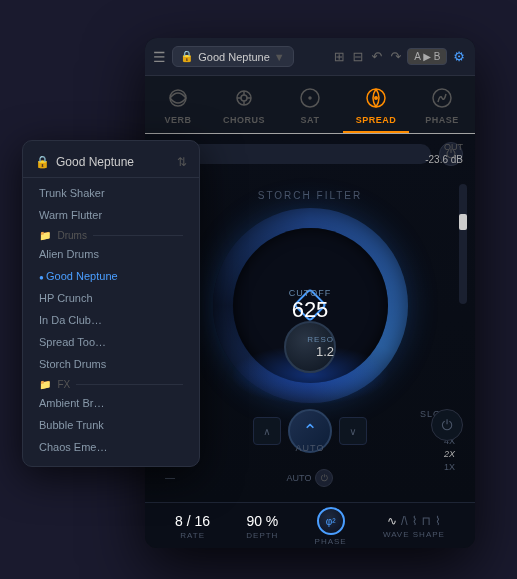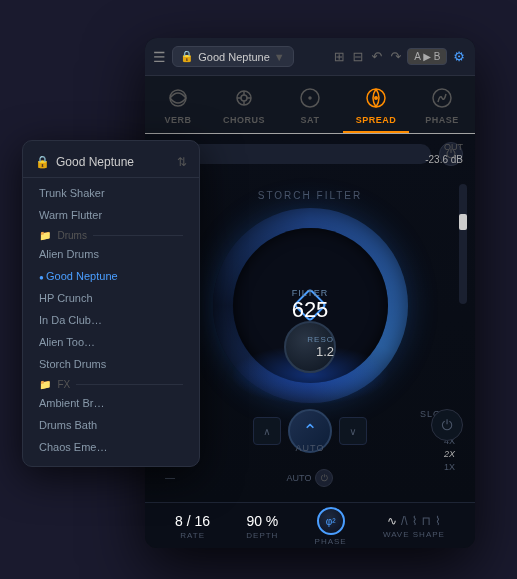--- a/index.html
+++ b/index.html
@@ -574,21 +574,21 @@
       <span class="out-value">-23.6 dB</span>
     </div>
 
     <span class="filter-label">STORCH FILTER</span>
 
     <div class="knob-area">
       <div class="outer-ring"></div>
       <div class="inner-ring"></div>
       <div class="cutoff-indicator"></div>
       <div class="cutoff-inner">
-        <span class="cutoff-label">FILTER</span>
+        <span class="cutoff-label">CUTOFF</span>
         <span class="cutoff-value">625</span>
       </div>
       <div class="glow-effect"></div>
       <div class="reso-knob">
         <span class="reso-label">RESO</span>
         <span class="reso-value">1.2</span>
       </div>
     </div>
 
     <div class="type-slope-area">
@@ -674,22 +674,22 @@
   <div class="dropdown-item">Trunk Shaker</div>
   <div class="dropdown-item">Warm Flutter</div>
   <div class="dropdown-section">
     <span>📁</span>
     <span>Drums</span>
   </div>
   <div class="dropdown-item">Alien Drums</div>
   <div class="dropdown-item active">Good Neptune</div>
   <div class="dropdown-item">HP Crunch</div>
   <div class="dropdown-item">In Da Club…</div>
-  <div class="dropdown-item">Alien Too…</div>
+  <div class="dropdown-item">Spread Too…</div>
   <div class="dropdown-item">Storch Drums</div>
   <div class="dropdown-section">
     <span>📁</span>
     <span>FX</span>
   </div>
   <div class="dropdown-item">Ambient Br…</div>
-  <div class="dropdown-item">Drums Bath</div>
+  <div class="dropdown-item">Bubble Trunk</div>
   <div class="dropdown-item">Chaos Eme…</div>
 </div>
 
 </body></html>

